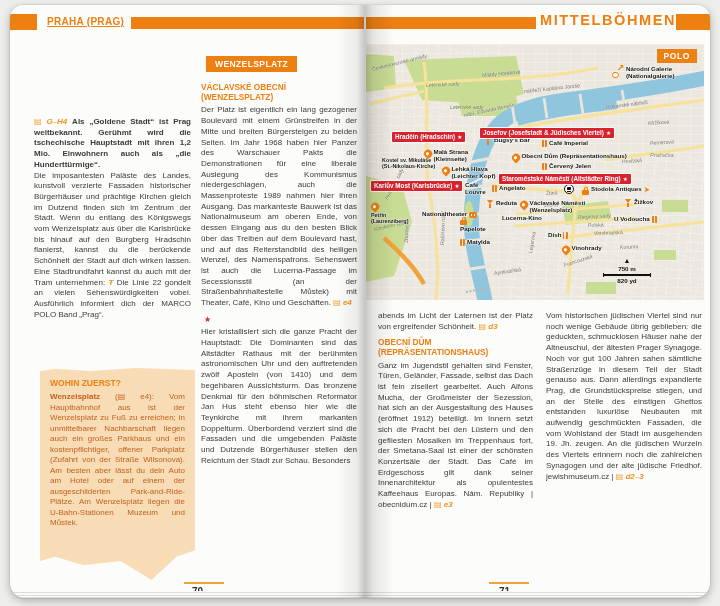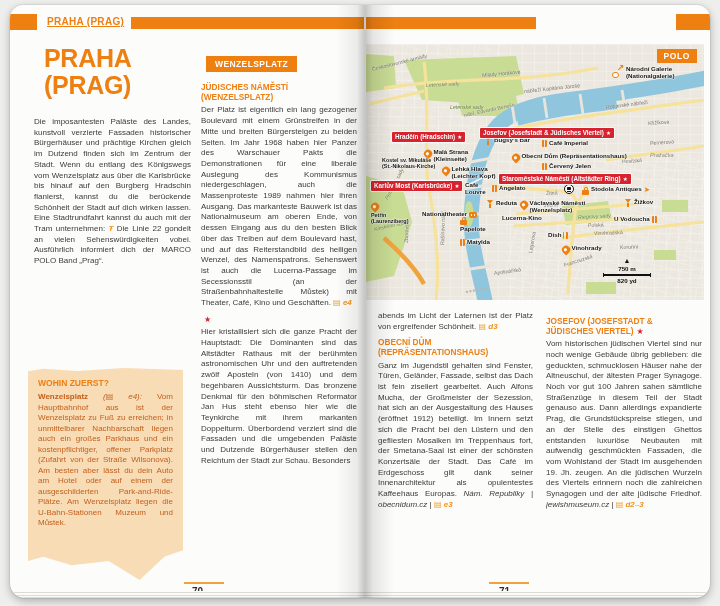--- a/index.html
+++ b/index.html
@@ -18,24 +18,24 @@
   .tabR{position:absolute;left:666px;top:9px;width:34px;height:16px;background:#ee7f11;}
 
   .title{position:absolute;left:34px;top:40px;color:#ee7f11;font-weight:bold;font-size:25px;line-height:26.5px;letter-spacing:-.3px;}
 
   .col{position:absolute;font-size:8px;line-height:10.7px;color:#3b3b3b;text-align:justify;}
   .col p{margin:0;}
   .h-orange{color:#ee7f11;font-weight:bold;font-size:8.3px;line-height:9.6px;margin:6px 0 3px;white-space:pre-line;text-align:left;}
   .badge{display:inline-block;background:#ee7f11;color:#fff;font-weight:bold;font-size:8.5px;padding:2.5px 9px 3px;letter-spacing:.4px;margin:0 0 5px 5px;}
   .lead{font-weight:bold;}
   .mapref{color:#f0941e;font-weight:bold;font-style:italic;}
-  .it{font-style:italic;}
+  .it{}
   .red-star::before{content:"★";color:#d6232e;margin-left:3px;font-size:8px;}
 
-  .infobox{position:absolute;left:18px;top:363px;width:155px;height:212px;background:#f8dcb6;padding:10px 10px 14px;box-sizing:border-box;color:#c2601d;clip-path:polygon(0 1.5%,10% .4%,32% 1.4%,62% 0,100% 1%,100% 86%,88% 89%,72% 100%,52% 91%,28% 93%,10% 89%,0 91%);}
+  .infobox{position:absolute;left:30px;top:363px;width:155px;height:212px;background:#f8dcb6;padding:10px 10px 14px;box-sizing:border-box;color:#c2601d;clip-path:polygon(0 1.5%,10% .4%,32% 1.4%,62% 0,100% 1%,100% 86%,88% 89%,72% 100%,52% 91%,28% 93%,10% 89%,0 91%);}
   .infobox .h{color:#ee7f11;font-weight:bold;font-size:8.5px;margin-bottom:4px;}
   .infobox .b{font-size:8px;line-height:10.5px;text-align:justify;}
 
   .pnum-line{position:absolute;width:40px;height:2px;background:#f0a23c;}
   .pnum{position:absolute;font-weight:bold;font-size:10px;color:#2c2c2c;}
 
   
   .map{position:absolute;left:356px;top:39px;width:338px;height:256px;overflow:hidden;}
   .map svg{position:absolute;left:0;top:0;}
   .labels{position:absolute;left:0;top:0;width:100%;height:100%;}
@@ -80,44 +80,45 @@
 </head>
 <body>
 
 <div class="stage">
   <div class="book">
 
     <div class="tabL"></div>
     <div class="tabL-text">PRAHA (PRAG)</div>
     <div class="barL"></div>
 
-    <div class="title"><span>PRAHA</span><br><span>(PRAG)</span></div>
 
     <div class="col" style="left:24px;top:112px;width:157px;">
+      <p><span class="mapref">▤ G–H4</span> <span class="lead">Als „Goldene Stadt“ ist Prag weltbekannt. Gerühmt wird die tschechische Hauptstadt mit ihren 1,2 Mio. Einwohnern auch als „die Hunderttürmige“.</span></p>
       <p><span>Die imposantesten Paläste des Landes, kunstvoll verzierte Fassaden historischer Bürgerhäuser und prächtige Kirchen gleich im Dutzend finden sich im Zentrum der Stadt. Wenn du entlang des Königswegs vom Wenzelsplatz aus über die Karlsbrücke bis hinauf auf den Burgberg Hradschin flanierst, kannst du die berückende Schönheit der Stadt auf dich wirken lassen. Eine Stadtrundfahrt kannst du auch mit der Tram unternehmen:</span> <span class="mapref">Ŧ</span> <span>Die Linie 22 gondelt an vielen Sehenswürdigkeiten vobei. Ausführlich informiert dich der MARCO POLO Band „Prag“.</span></p>
     </div>
 
     <div class="infobox">
       <div class="h">WOHIN ZUERST?</div>
       <div class="b"><span class="lead">Wenzelsplatz</span> <span class="it">(▤ e4):</span> <span>Vom Hauptbahnhof aus ist der Wenzelsplatz zu Fuß zu erreichen; in unmittelbarer Nachbarschaft liegen auch ein großes Parkhaus und ein kostenpflichtiger, offener Parkplatz (Zufahrt von der Straße Wilsonova). Am besten aber lässt du dein Auto am Hotel oder auf einem der ausgeschilderten Park-and-Ride-Plätze. Am Wenzelsplatz liegen die U-Bahn-Stationen Muzeum und Můstek.</span></div>
     </div>
 
     <div class="col" style="left:191px;top:51px;width:156px;height:524px;overflow:hidden;">
       <div class="badge">WENZELSPLATZ</div>
-      <div class="h-orange"><span>JÜDISCHES NÁMĚSTÍ
+      <div class="h-orange"><span>VÁCLAVSKÉ OBECNÍ
 (WENZELSPLATZ)</span></div>
       <p><span>Der Platz ist eigentlich ein lang gezogener Boulevard mit einem Grünstreifen in der Mitte und breiten Bürgersteigen zu beiden Seiten. Im Jahr 1968 haben hier Panzer des Warschauer Pakts die Demonstrationen für eine liberale Auslegung des Kommunismus niedergeschlagen, auch die Massenproteste 1989 nahmen hier ihren Ausgang. Das markanteste Bauwerk ist das Nationalmuseum am oberen Ende, von dessen Eingang aus du den besten Blick über das Treiben auf dem Boulevard hast, und auf das Reiterstandbild des heiligen Wenzel, des Namenspatrons. Sehenswert ist auch die Lucerna-Passage im Secessionsstil (an der Straßenbahnhaltestelle Můstek) mit Theater, Café, Kino und Geschäften.</span> <span class="mapref">▤ e4</span></p>
       <div class="h-orange"><span class="red-star"></span></div>
       <p>Hier kristallisiert sich die ganze Pracht der Hauptstadt: Die Dominanten sind das Altstädter Rathaus mit der berühmten astronomischen Uhr und den auftretenden zwölf Aposteln (von 1410) und dem begehbaren Aussichtsturm. Das bronzene Denkmal für den böhmischen Reformator Jan Hus steht ebenso hier wie die Teynkirche mit ihrem markanten Doppelturm. Überbordend verziert sind die Fassaden und die umgebenden Paläste und Dutzende Bürgerhäuser stellen den Reichtum der Stadt zur Schau. Besonders</p>
     </div>
 
     <div class="pnum-line" style="left:174px;top:577px;"></div>
     <div class="pnum" style="left:182px;top:581px;">70</div>
 
     <div class="barR"></div>
+    <div class="hdrR">MITTELBÖHMEN</div>
     <div class="tabR"></div>
 
     <div class="map">
       <svg viewBox="0 0 338 256" width="338" height="256">
         <defs>
           <pattern id="gr" width="12" height="9" patternUnits="userSpaceOnUse">
             <path d="M0 0H12M0 0V9" stroke="#ffffff" stroke-width="1.1" fill="none"></path>
           </pattern>
           <pattern id="gr2" width="10" height="8" patternUnits="userSpaceOnUse" patternTransform="rotate(14)">
             <path d="M0 0H10M0 0V8" stroke="#ffffff" stroke-width="1" fill="none"></path>
@@ -308,22 +309,20 @@
     </div>
 
     <div class="col" style="left:368px;top:306px;width:155px;height:270px;overflow:hidden;">
       <p><span>abends im Licht der Laternen ist der Platz von ergreifender Schönheit.</span> <span class="mapref">▤ d3</span></p>
       <div class="h-orange"><span>OBECNÍ DŮM
 (REPRÄSENTATIONSHAUS)</span></div>
       <p><span>Ganz im Jugendstil gehalten sind Fenster, Türen, Geländer, Fassade, selbst das Dach ist fein ziseliert gearbeitet. Auch Alfons Mucha, der Großmeister der Sezession, hat sich an der Ausgestaltung des Hauses (eröffnet 1912) beteiligt. Im Innern setzt sich die Pracht bei den Lüstern und den gefliesten Mosaiken im Treppenhaus fort, der Smetana-Saal ist einer der schönsten Konzertsäle der Stadt. Das Café im Erdgeschoss gilt dank seiner Innenarchitektur als opulentestes Kaffeehaus Europas.</span> <span class="it">Nám. Republiky | obecnidum.cz |</span> <span class="mapref">▤ e3</span></p>
     </div>
 
     <div class="col" style="left:536px;top:306px;width:156px;height:270px;overflow:hidden;">
-      <div class="h-orange"><span>JOSEFOV (JOSEFSTADT &amp;
-JÜDISCHES VIERTEL)</span><span class="red-star"></span></div>
       <p><span>Vom historischen jüdischen Viertel sind nur noch wenige Gebäude übrig geblieben: die geduckten, schmucklosen Häuser nahe der Altneuschul, der ältesten Prager Synagoge. Noch vor gut 100 Jahren sahen sämtliche Straßenzüge in diesem Teil der Stadt genauso aus. Dann allerdings expandierte Prag, die Grundstückspreise stiegen, und an der Stelle des einstigen Ghettos entstanden luxuriöse Neubauten mit aufwendig geschmückten Fassaden, die vom Wohlstand der Stadt im ausgehenden 19. Jh. zeugen. An die jüdischen Wurzeln des Viertels erinnern noch die zahlreichen Synagogen und der alte jüdische Friedhof.</span> <span class="it">jewishmuseum.cz |</span> <span class="mapref">▤ d2–3</span></p>
     </div>
 
     <div class="pnum-line" style="left:479px;top:577px;"></div>
     <div class="pnum" style="left:489px;top:581px;">71</div>
 
     <div class="edgeB"></div>
     <div class="spine"></div>
   </div>
 </div>

